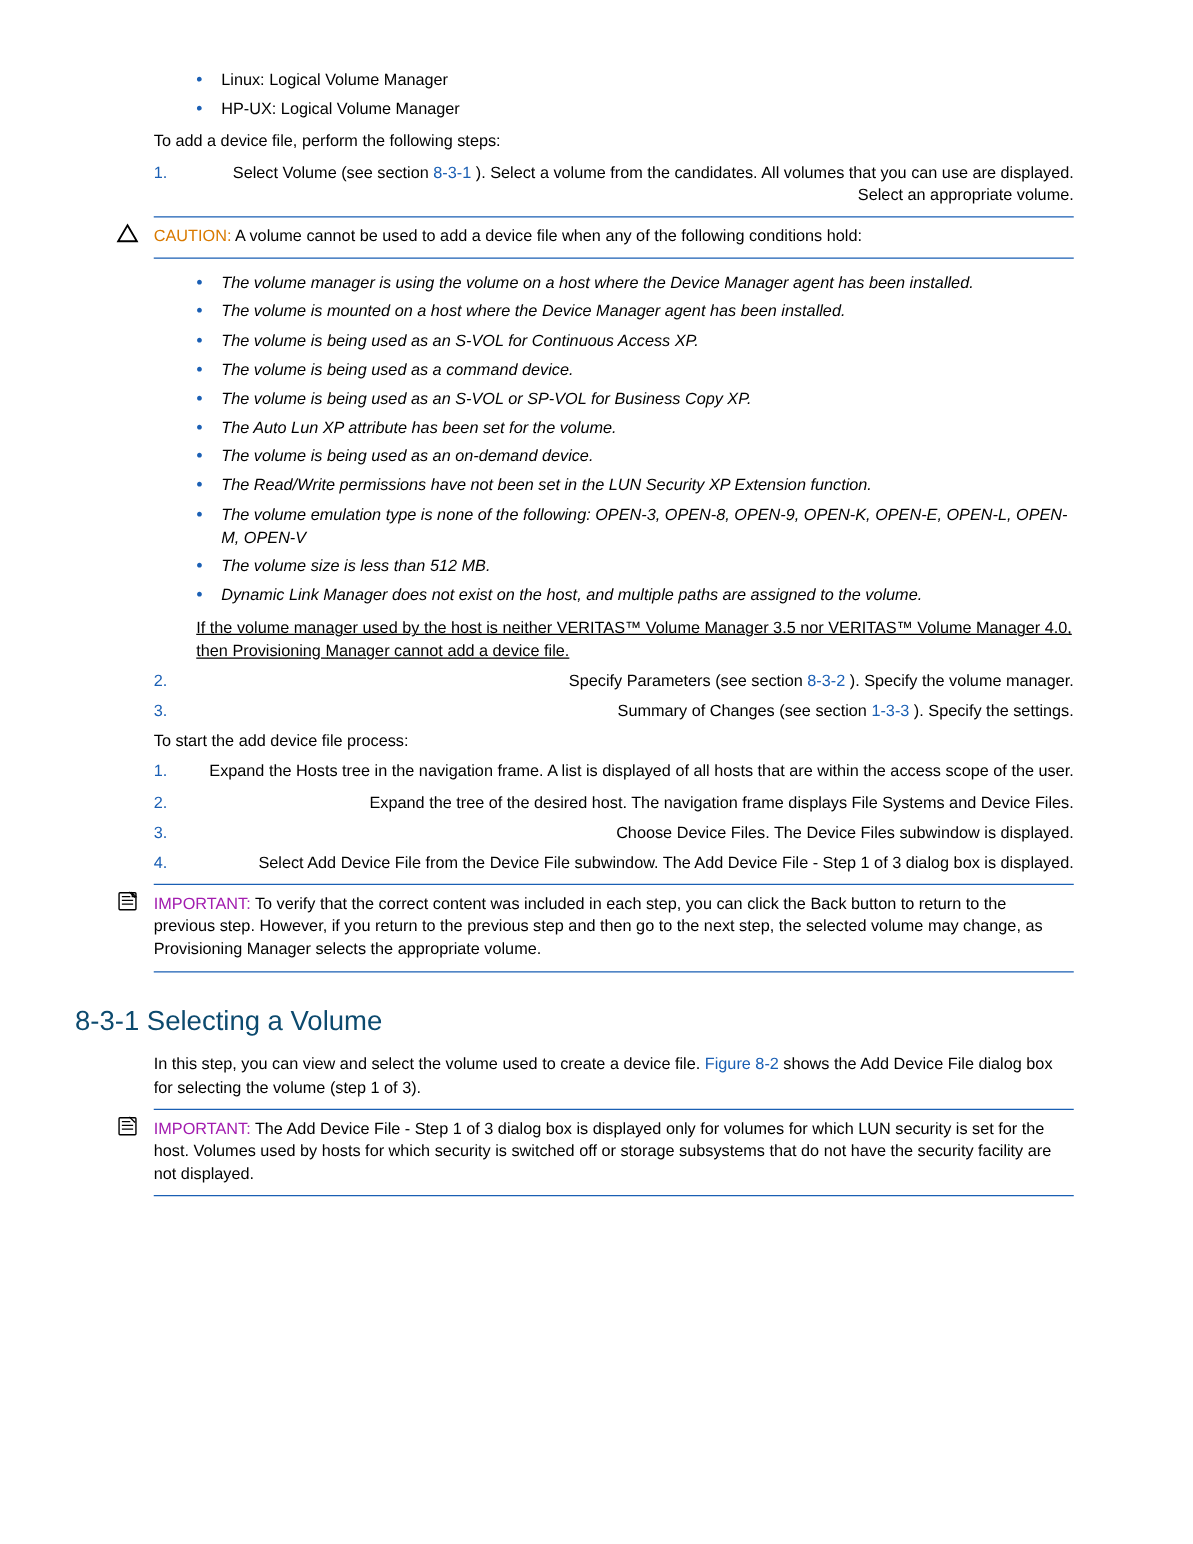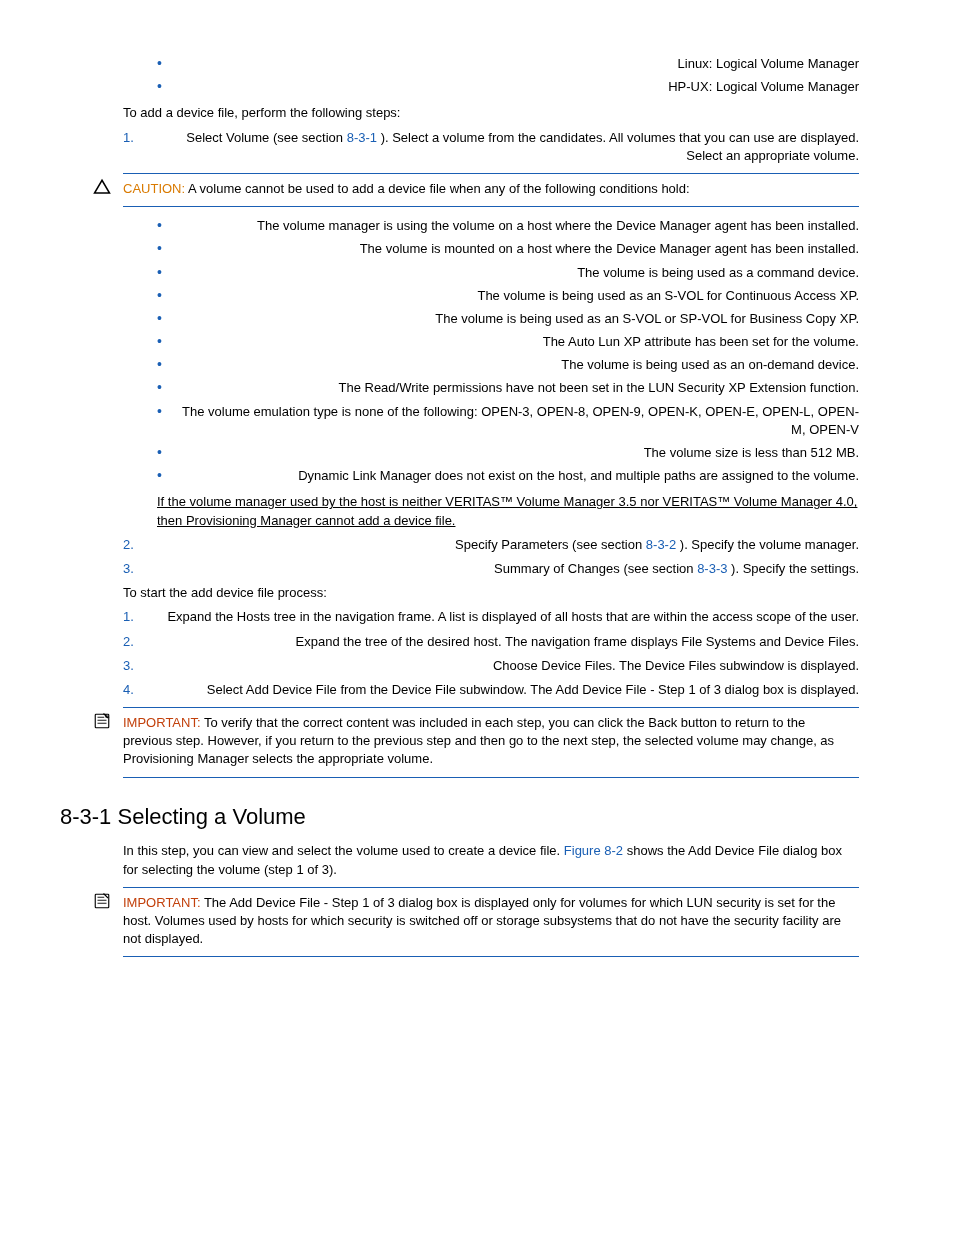--- a/index.html
+++ b/index.html
@@ -4,48 +4,48 @@
 <style>
   body {
     font-family: Arial, Helvetica, sans-serif;
     font-size: 13px;
     color: #000;
     margin: 0;
     padding: 55px 95px 60px 95px;
     line-height: 1.4;
   }
   .page { width: 764px; }
-  ul.bullets { list-style: none; padding: 0; margin: 0 0 8px 62px; text-align: right; }
+  ul.bullets { list-style: none; padding: 0; margin: 0 0 8px 62px; }
   ul.bullets li { position: relative; padding-left: 20px; margin-bottom: 5px; }
   ul.bullets li::before {
     content: "•"; color: #1a5fb4; position: absolute; left: 0; top: 0;
     font-size: 14px; line-height: 1.2;
   }
-  ul.bullets.inner { margin-left: 62px; margin-top: 6px; }
+  ul.bullets.inner { margin-left: 62px; margin-top: 6px; font-style: italic; }
   .plain { margin: 6px 0 6px 28px; }
   .plain2 { margin: 6px 0 6px 62px; text-decoration: underline; }
   ol.steps { list-style: none; padding: 0; margin: 6px 0 6px 28px; counter-reset: st; }
   ol.steps > li { position: relative; padding-left: 34px; margin-bottom: 6px; counter-increment: st; text-align: right; }
   ol.steps > li::before { content: counter(st) "."; position: absolute; left: 0; color: #1a5fb4; }
   .callout {
     margin: 8px 0 10px 28px;
     border-top: 1px solid #1a5fb4;
     border-bottom: 1px solid #1a5fb4;
     padding: 6px 2px 8px 0;
     position: relative;
   }
   .callout .icon {
     position: absolute; left: -30px; top: 4px; width: 20px; height: 20px;
     color: #000;
   }
   .callout .body { }
   .callout .label-caution { color: #d97a00; font-weight: normal; }
-  .callout .label-important { color: #c2410c; font-weight: normal; }
+  .callout .label-important { color: #a21caf; font-weight: normal; }
   .heading {
-    color: #000000;
+    color: #0c4a6e;
     font-size: 22px;
     font-weight: normal;
     margin: 24px 0 10px -35px;
   }
   a.xref { color: #1a5fb4; text-decoration: none; }
   svg { display: block; }
 </style>
 </head>
 <body>
 
@@ -71,39 +71,39 @@
         </svg>
     </span>
     <div class="body">
       <span class="label-caution">CAUTION:</span><span>  A volume cannot be used to add a device file when any of the following conditions hold:</span>
     </div>
   </div>
 
   <ul class="bullets inner">
     <li><span>The volume manager is using the volume on a host where the Device Manager agent has been installed.</span></li>
     <li><span>The volume is mounted on a host where the Device Manager agent has been installed.</span></li>
+    <li><span>The volume is being used as an S-VOL for Continuous Access XP.</span></li>
     <li><span>The volume is being used as a command device.</span></li>
-    <li><span>The volume is being used as an S-VOL for Continuous Access XP.</span></li>
     <li><span>The volume is being used as an S-VOL or SP-VOL for Business Copy XP.</span></li>
     <li><span>The Auto Lun XP attribute has been set for the volume.</span></li>
     <li><span>The volume is being used as an on-demand device.</span></li>
     <li><span>The Read/Write permissions have not been set in the LUN Security XP Extension function.</span></li>
     <li><span>The volume emulation type is none of the following: OPEN-3, OPEN-8, OPEN-9, OPEN-K, OPEN-E, OPEN-L, OPEN-M, OPEN-V</span></li>
     <li><span>The volume size is less than 512 MB.</span></li>
     <li><span>Dynamic Link Manager does not exist on the host, and multiple paths are assigned to the volume.</span></li>
   </ul>
 
   <div class="plain2">If the volume manager used by the host is neither VERITAS™ Volume Manager 3.5 nor VERITAS™ Volume Manager 4.0, then Provisioning Manager cannot add a device file.</div>
 
   <ol class="steps" start="2" style="counter-reset: st 1;">
     <li>
       <span>Specify Parameters (see section </span><a class="xref">8-3-2</a><span> ). Specify the volume manager.</span>
     </li>
     <li>
-      <span>Summary of Changes (see section </span><a class="xref">8-3-3</a><span> ). Specify the settings.</span>
+      <span>Summary of Changes (see section </span><a class="xref">1-3-3</a><span> ). Specify the settings.</span>
     </li>
   </ol>
 
   <div class="plain">To start the add device file process:</div>
 
   <ol class="steps">
     <li><span>Expand the Hosts tree in the navigation frame. A list is displayed of all hosts that are within the access scope of the user.</span></li>
     <li><span>Expand the tree of the desired host. The navigation frame displays File Systems and Device Files.</span></li>
     <li><span>Choose Device Files. The Device Files subwindow is displayed.</span></li>
     <li><span>Select Add Device File from the Device File subwindow. The Add Device File - Step 1 of 3 dialog box is displayed.</span></li>

